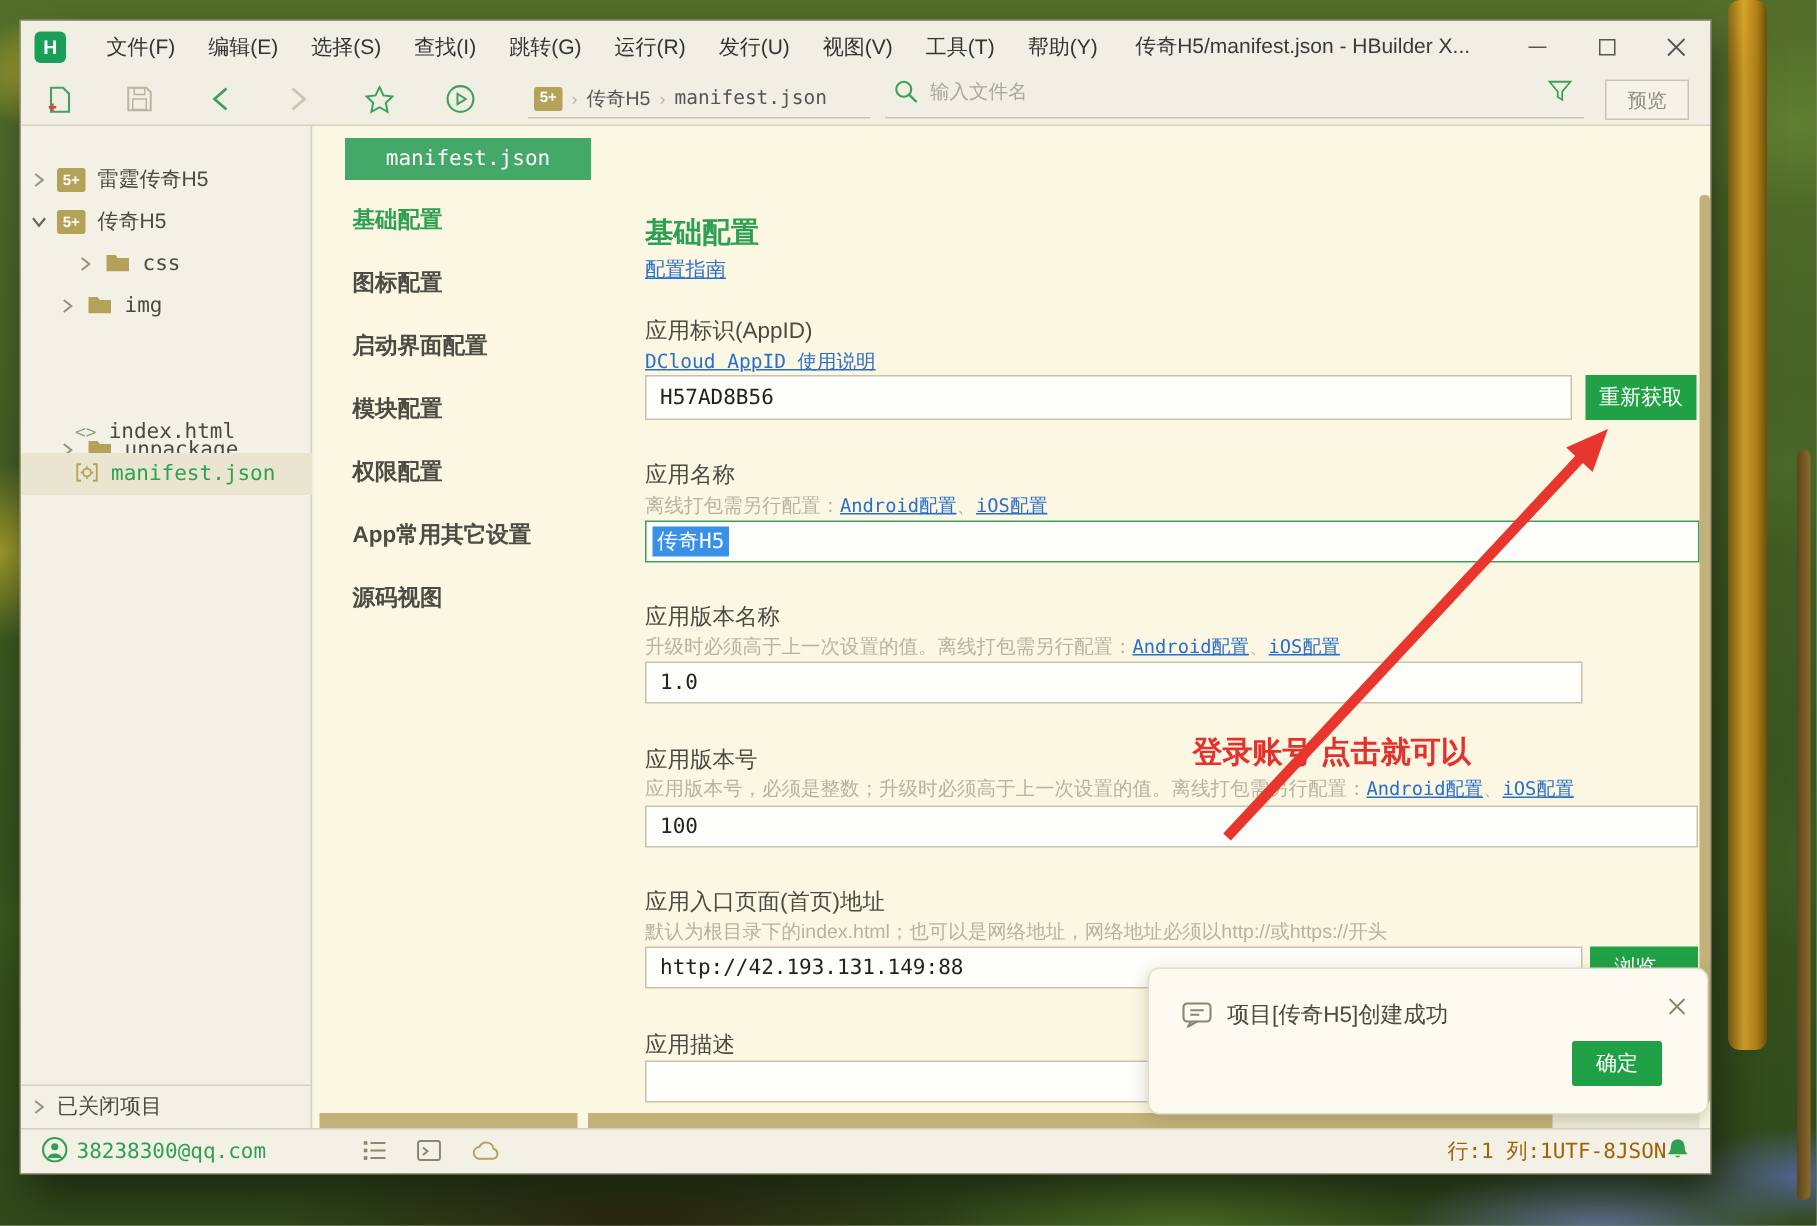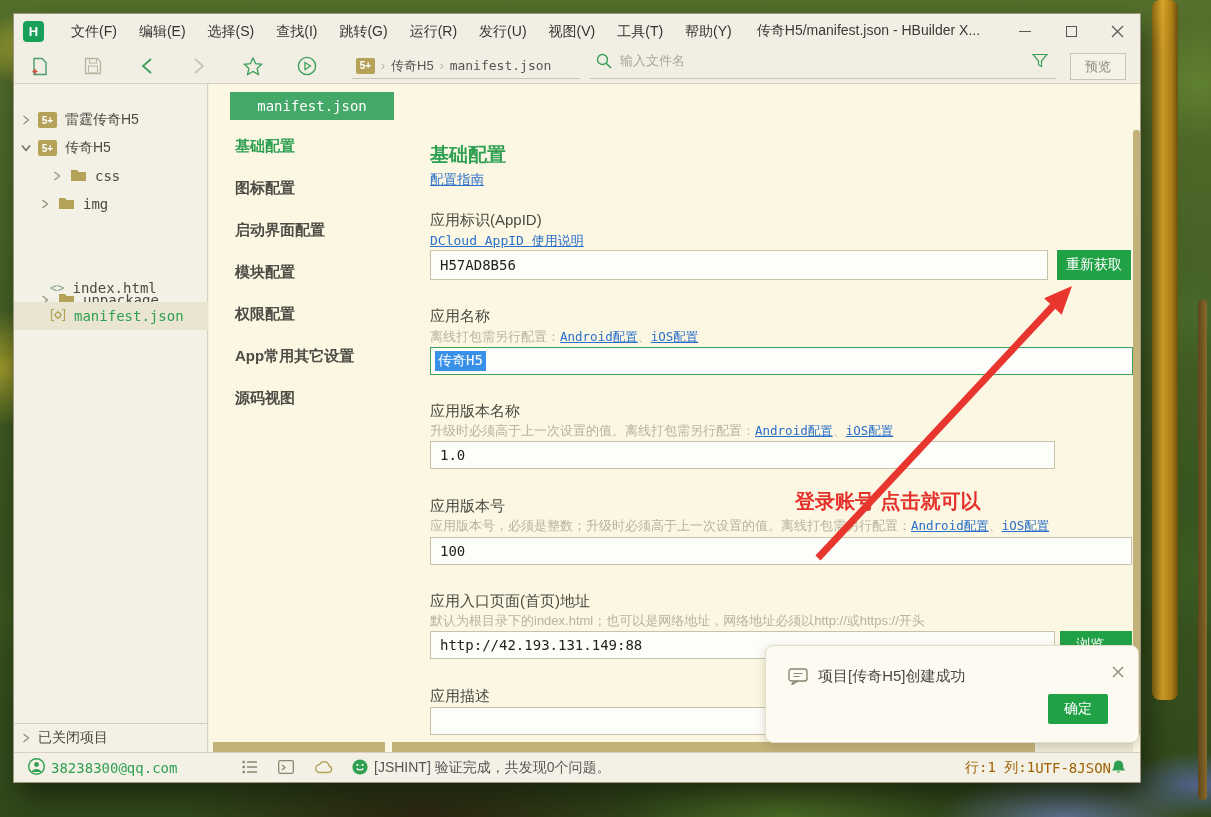--- a/index.html
+++ b/index.html
@@ -389,31 +389,20 @@
             <rect x="0.7" y="0.7" width="14.6" height="12.6" rx="1.5" fill="none" stroke="#8a8670" stroke-width="1.3"></rect>
             <path d="M4 5 l3 2.5 -3 2.5" fill="none" stroke="#8a8670" stroke-width="1.3"></path>
           </svg>
       </span>
       <span>
         <svg width="19" height="14">
             <path d="M5 12.5 a4 4 0 0 1 .6-7.9 a5 5 0 0 1 9.5 1.4 a3.3 3.3 0 0 1 -.6 6.5 z" fill="none" stroke="#b3a258" stroke-width="1.3"></path>
           </svg>
       </span>
     </div>
-    <div class="st" style="left:338px;">
-      <span>
-        <svg width="16" height="16">
-            <circle cx="8" cy="8" r="7.6" fill="#2fa052"></circle>
-            <circle cx="5.4" cy="6" r="1.1" fill="#fff"></circle>
-            <circle cx="10.6" cy="6" r="1.1" fill="#fff"></circle>
-            <path d="M4.6 9.5 a4 3 0 0 0 6.8 0" fill="none" stroke="#fff" stroke-width="1.3"></path>
-          </svg>
-      </span>
-      <span>[JSHINT] 验证完成，共发现0个问题。</span>
-    </div>
     <div class="st-right">
       <span>行:1 列:1</span>
       <span>UTF-8</span>
       <span>JSON</span>
       <span>
         <svg width="15" height="16">
             <path d="M7.5 1.5 a4.6 4.6 0 0 1 4.6 4.6 c0 3.4 1.4 4.6 1.9 5.4 H1 c.5-.8 1.9-2 1.9-5.4 A4.6 4.6 0 0 1 7.5 1.5 z" fill="#2fa052"></path>
             <path d="M5.8 12.5 a1.8 1.8 0 0 0 3.4 0" fill="#2fa052"></path>
           </svg>
       </span>

